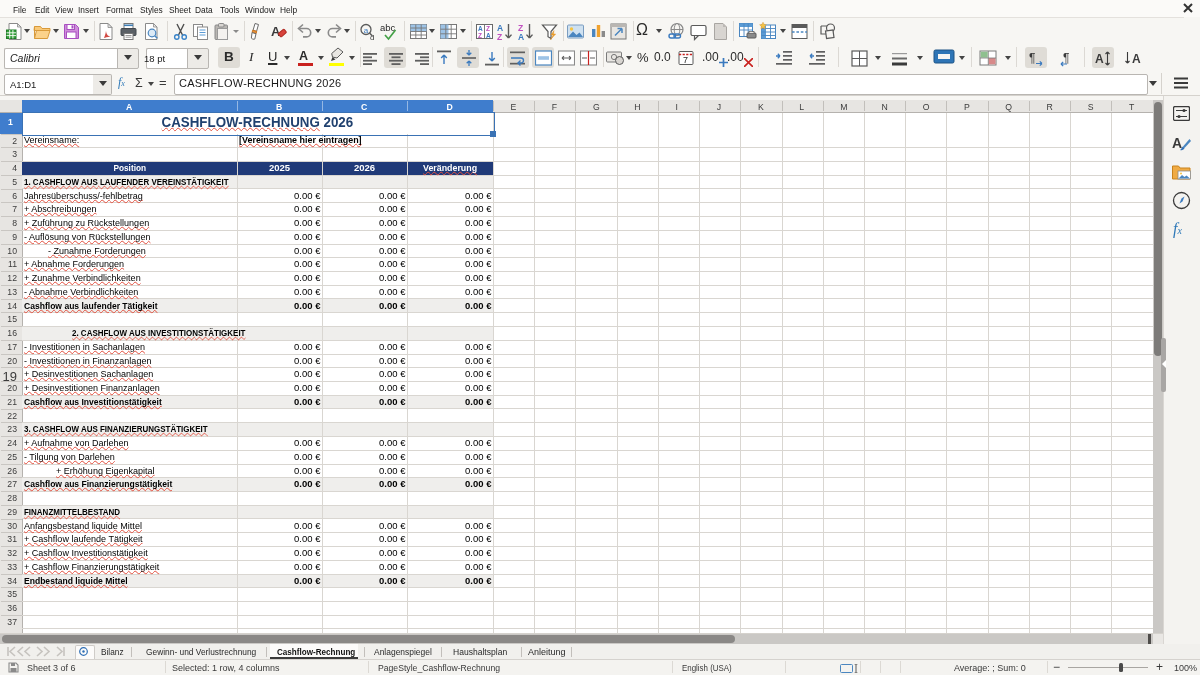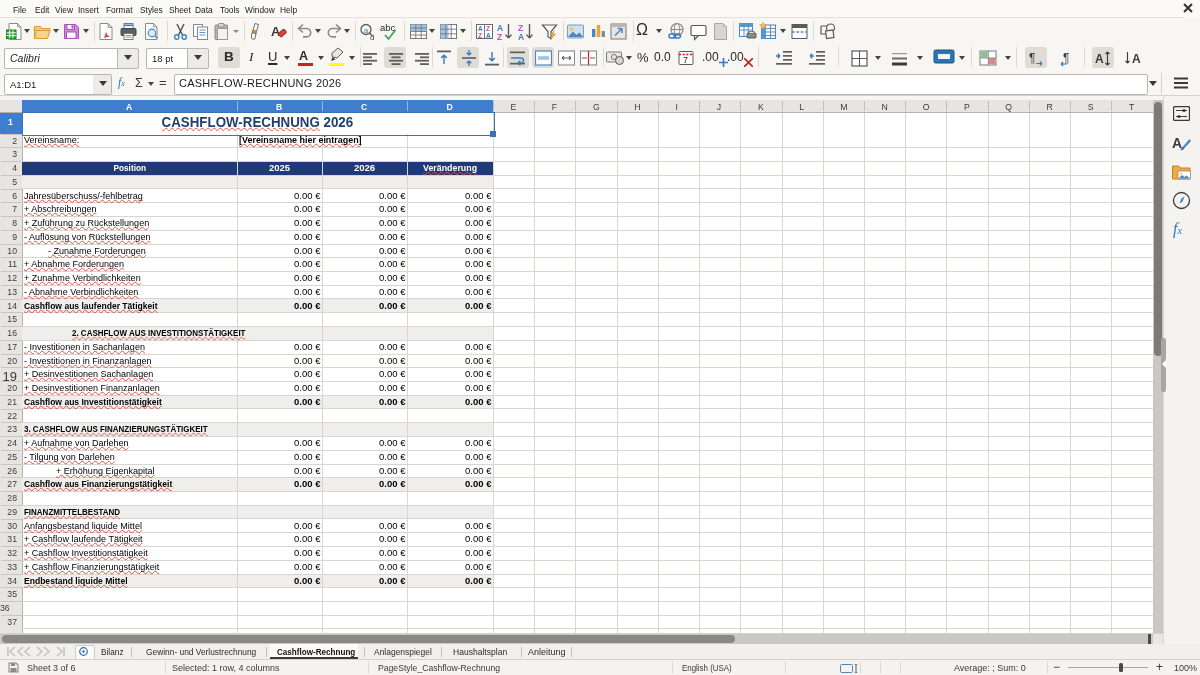--- a/index.html
+++ b/index.html
@@ -210,21 +210,21 @@
       <path d="M2 4h9v5.5" fill="none" stroke="#5a5a5a" stroke-width="1.2"></path>
 <path d="M2 4v8h5" fill="none" stroke="#5a5a5a" stroke-width="1.2"></path>
 <circle cx="11.5" cy="6" r="4" fill="#f7f6f3" stroke="#5a5a5a" stroke-width="1.2"></circle>
 <rect x="7" y="8.5" width="7.5" height="7.5" transform="rotate(-8 10.7 12.2)" fill="#f7f6f3" stroke="#5a5a5a" stroke-width="1.2"></rect>
     </svg>
 <div class="abs" style="left:4px;top:47.5px;width:113px;height:19px;background:#fff;border:1px solid #b9b6b2;border-radius:2px 0 0 2px;border-right:none"></div>
 <div class="abs" style="left:10px;top:53px;font-size:10.5px;color:#1a1a1a;font-style:italic">Calibri</div>
 <div class="abs" style="left:117px;top:47.5px;width:20px;height:19px;background:#edebe7;border:1px solid #b9b6b2;border-radius:0 2px 2px 0"></div>
 <div class="abs" style="left:123.5px;top:55px;width:0;height:0;border-left:4px solid transparent;border-right:4px solid transparent;border-top:5px solid #3a3a3a"></div>
 <div class="abs" style="left:146px;top:47.5px;width:41px;height:19px;background:#fff;border:1px solid #b9b6b2;border-radius:2px 0 0 2px;border-right:none"></div>
-<div class="abs" style="left:152px;top:53.5px;font-size:9.5px;color:#1a1a1a">18 pt</div>
+<div class="abs" style="left:144px;top:53.5px;font-size:9.5px;color:#1a1a1a">18 pt</div>
 <div class="abs" style="left:187px;top:47.5px;width:20px;height:19px;background:#edebe7;border:1px solid #b9b6b2;border-radius:0 2px 2px 0"></div>
 <div class="abs" style="left:193.5px;top:55px;width:0;height:0;border-left:4px solid transparent;border-right:4px solid transparent;border-top:5px solid #3a3a3a"></div>
 <div class="abs press" style="left:218px;top:46.5px;width:22px;height:21.5px;"></div>
 <div class="abs" style="left:224px;top:50px;font-size:13.5px;font-weight:bold;color:#2a2a2a">B</div>
 <div class="abs" style="left:249px;top:50px;font-size:13.5px;font-style:italic;font-family:'Liberation Serif',serif;color:#2a2a2a">I</div>
 <div class="abs" style="left:268px;top:50px;font-size:13px;color:#2a2a2a;text-decoration:underline;text-decoration-thickness:1.5px;text-underline-offset:2px">U</div>
 <div class="abs arr" style="left:283.5px;top:55.5px;width:0px;height:0px;"></div>
 <div class="abs" style="left:299px;top:49.5px;font-size:12.5px;font-weight:bold;color:#2a2a2a">A</div>
 <div class="abs" style="left:298px;top:62.5px;width:15px;height:3.5px;background:#c9211e"></div>
 <div class="abs arr" style="left:317.5px;top:55.5px;width:0px;height:0px;"></div>
@@ -500,21 +500,21 @@
 <div class="abs" style="left:0px;top:535.45px;font-size:8.7px;color:#3c3c3c;width:17px;text-align:right;left:0px">31</div>
 <div class="abs" style="left:1px;top:532.25px;width:20.5px;height:1px;background:#c9c6c2"></div>
 <div class="abs" style="left:0px;top:549.2px;font-size:8.7px;color:#3c3c3c;width:17px;text-align:right;left:0px">32</div>
 <div class="abs" style="left:1px;top:546.0px;width:20.5px;height:1px;background:#c9c6c2"></div>
 <div class="abs" style="left:0px;top:562.95px;font-size:8.7px;color:#3c3c3c;width:17px;text-align:right;left:0px">33</div>
 <div class="abs" style="left:1px;top:559.75px;width:20.5px;height:1px;background:#c9c6c2"></div>
 <div class="abs" style="left:0px;top:576.7px;font-size:8.7px;color:#3c3c3c;width:17px;text-align:right;left:0px">34</div>
 <div class="abs" style="left:1px;top:573.5px;width:20.5px;height:1px;background:#c9c6c2"></div>
 <div class="abs" style="left:0px;top:590.45px;font-size:8.7px;color:#3c3c3c;width:17px;text-align:right;left:0px">35</div>
 <div class="abs" style="left:1px;top:587.25px;width:20.5px;height:1px;background:#c9c6c2"></div>
-<div class="abs" style="left:0px;top:604.2px;font-size:8.7px;color:#3c3c3c;width:17px;text-align:left;left:0px">36</div>
+<div class="abs" style="left:0px;top:604.2px;font-size:8.7px;color:#3c3c3c;width:17px;text-align:right;left:0px">36</div>
 <div class="abs" style="left:1px;top:601.0px;width:20.5px;height:1px;background:#c9c6c2"></div>
 <div class="abs" style="left:0px;top:617.95px;font-size:8.7px;color:#3c3c3c;width:17px;text-align:right;left:0px">37</div>
 <div class="abs" style="left:1px;top:614.75px;width:20.5px;height:1px;background:#c9c6c2"></div>
 <div class="abs" style="left:1px;top:133.5px;width:20.5px;height:1px;background:#c9c6c2"></div>
 <div class="abs" style="left:22px;top:174.75px;width:471px;height:13.75px;background:#efeeec"></div>
 <div class="abs" style="left:22px;top:298.5px;width:471px;height:13.75px;background:#efeeec"></div>
 <div class="abs" style="left:22px;top:326.0px;width:471px;height:13.75px;background:#efeeec"></div>
 <div class="abs" style="left:22px;top:394.75px;width:471px;height:13.75px;background:#efeeec"></div>
 <div class="abs" style="left:22px;top:422.25px;width:471px;height:13.75px;background:#efeeec"></div>
 <div class="abs" style="left:22px;top:477.25px;width:471px;height:13.75px;background:#efeeec"></div>
@@ -579,20 +579,21 @@
 <div class="abs" style="left:22px;top:628px;width:1130.5px;height:1px;background:#d9d6d1"></div>
 <div class="abs" style="left:22px;top:112.5px;width:471px;height:21px;font-size:15.5px;font-weight:bold;color:#20416f;text-align:center;line-height:18.5px"><span class="tc" style="transform:scaleX(.86)"><span style="text-decoration:underline wavy #e2503f 1px;text-underline-offset:0px;text-decoration-skip-ink:none;">CASHFLOW-RECHNUNG</span> 2026</span></div>
 <div class="abs" style="left:21.5px;top:111.5px;width:471.5px;height:22.5px;border:1.7px solid #3a72b4;background:transparent"></div>
 <div class="abs" style="left:490px;top:131px;width:5.5px;height:5.5px;background:#3a72b4"></div>
 <div class="abs" style="left:24px;top:134.8px;font-size:9.5px;color:#000"><span class="tl" style="transform:scaleX(.95)"><span style="text-decoration:underline wavy #e2503f 1px;text-underline-offset:0px;text-decoration-skip-ink:none;">Vereinsname:</span></span></div>
 <div class="abs" style="left:238.5px;top:134.8px;font-size:9.5px;color:#000;font-weight:bold"><span class="tl" style="transform:scaleX(.94)"><span style="text-decoration:underline wavy #e2503f 1px;text-underline-offset:0px;text-decoration-skip-ink:none;">[Vereinsname hier eintragen]</span></span></div>
 <div class="abs" style="left:22px;top:161.0px;width:215px;height:13.75px;font-size:9.5px;font-weight:bold;color:#fff;text-align:center;line-height:13.75px"><span class="tc" style="transform:scaleX(.87)">Position</span></div>
 <div class="abs" style="left:237px;top:161.0px;width:85px;height:13.75px;font-size:9.5px;font-weight:bold;color:#fff;text-align:center;line-height:13.75px">2025</div>
 <div class="abs" style="left:322px;top:161.0px;width:85px;height:13.75px;font-size:9.5px;font-weight:bold;color:#fff;text-align:center;line-height:13.75px">2026</div>
 <div class="abs" style="left:407px;top:161.0px;width:86px;height:13.75px;font-size:9.5px;font-weight:bold;color:#fff;text-align:center;line-height:13.75px"><span class="tc" style="transform:scaleX(.93)"><span style="text-decoration:underline wavy #e2503f 1px;text-underline-offset:0px;text-decoration-skip-ink:none;">Veränderung</span></span></div>
+<div class="abs" style="left:24px;top:174.75px;height:13.75px;line-height:13.75px;font-size:9.5px;color:#000;font-weight:bold;"><span class="tl" style="transform:scaleX(.84)"><span style="text-decoration:underline wavy #e2503f 1px;text-underline-offset:0px;text-decoration-skip-ink:none;">1. CASHFLOW AUS LAUFENDER VEREINSTÄTIGKEIT</span></span></div>
 <div class="abs" style="left:24px;top:188.5px;height:13.75px;line-height:13.75px;font-size:9.5px;color:#000;text-align:right;"><span class="tl" style="transform:scaleX(.95)"><span style="text-decoration:underline wavy #e2503f 1px;text-underline-offset:0px;text-decoration-skip-ink:none;">Jahresüberschuss/-fehlbetrag</span></span></div>
 <div class="abs" style="left:24px;top:202.25px;height:13.75px;line-height:13.75px;font-size:9.5px;color:#000;"><span class="tl" style="transform:scaleX(.95)"><span style="text-decoration:underline wavy #e2503f 1px;text-underline-offset:0px;text-decoration-skip-ink:none;">+ Abschreibungen</span></span></div>
 <div class="abs" style="left:24px;top:216.0px;height:13.75px;line-height:13.75px;font-size:9.5px;color:#000;"><span class="tl" style="transform:scaleX(.95)"><span style="text-decoration:underline wavy #e2503f 1px;text-underline-offset:0px;text-decoration-skip-ink:none;">+ Zuführung zu Rückstellungen</span></span></div>
 <div class="abs" style="left:24px;top:229.75px;height:13.75px;line-height:13.75px;font-size:9.5px;color:#000;"><span class="tl" style="transform:scaleX(.95)"><span style="text-decoration:underline wavy #e2503f 1px;text-underline-offset:0px;text-decoration-skip-ink:none;">- Auflösung von Rückstellungen</span></span></div>
 <div class="abs" style="left:24px;top:243.5px;height:13.75px;line-height:13.75px;font-size:9.5px;color:#000;margin-left:24px;"><span class="tl" style="transform:scaleX(.95)"><span style="text-decoration:underline wavy #e2503f 1px;text-underline-offset:0px;text-decoration-skip-ink:none;">- Zunahme Forderungen</span></span></div>
 <div class="abs" style="left:24px;top:257.25px;height:13.75px;line-height:13.75px;font-size:9.5px;color:#000;"><span class="tl" style="transform:scaleX(.95)"><span style="text-decoration:underline wavy #e2503f 1px;text-underline-offset:0px;text-decoration-skip-ink:none;">+ Abnahme Forderungen</span></span></div>
 <div class="abs" style="left:24px;top:271.0px;height:13.75px;line-height:13.75px;font-size:9.5px;color:#000;"><span class="tl" style="transform:scaleX(.95)"><span style="text-decoration:underline wavy #e2503f 1px;text-underline-offset:0px;text-decoration-skip-ink:none;">+ Zunahme Verbindlichkeiten</span></span></div>
 <div class="abs" style="left:24px;top:284.75px;height:13.75px;line-height:13.75px;font-size:9.5px;color:#000;"><span class="tl" style="transform:scaleX(.95)"><span style="text-decoration:underline wavy #e2503f 1px;text-underline-offset:0px;text-decoration-skip-ink:none;">- Abnahme Verbindlichkeiten</span></span></div>
 <div class="abs" style="left:24px;top:298.5px;height:13.75px;line-height:13.75px;font-size:9.5px;color:#000;font-weight:bold;"><span class="tl" style="transform:scaleX(.90)"><span style="text-decoration:underline wavy #e2503f 1px;text-underline-offset:0px;text-decoration-skip-ink:none;">Cashflow aus laufender Tätigkeit</span></span></div>
 <div class="abs" style="left:24px;top:326.0px;height:28px;line-height:13.75px;font-size:9.5px;color:#000;font-weight:bold;margin-left:48px;"><span class="tl" style="transform:scaleX(.84)"><span style="text-decoration:underline wavy #e2503f 1px;text-underline-offset:0px;text-decoration-skip-ink:none;">2. CASHFLOW AUS INVESTITIONSTÄTIGKEIT</span></span></div>

